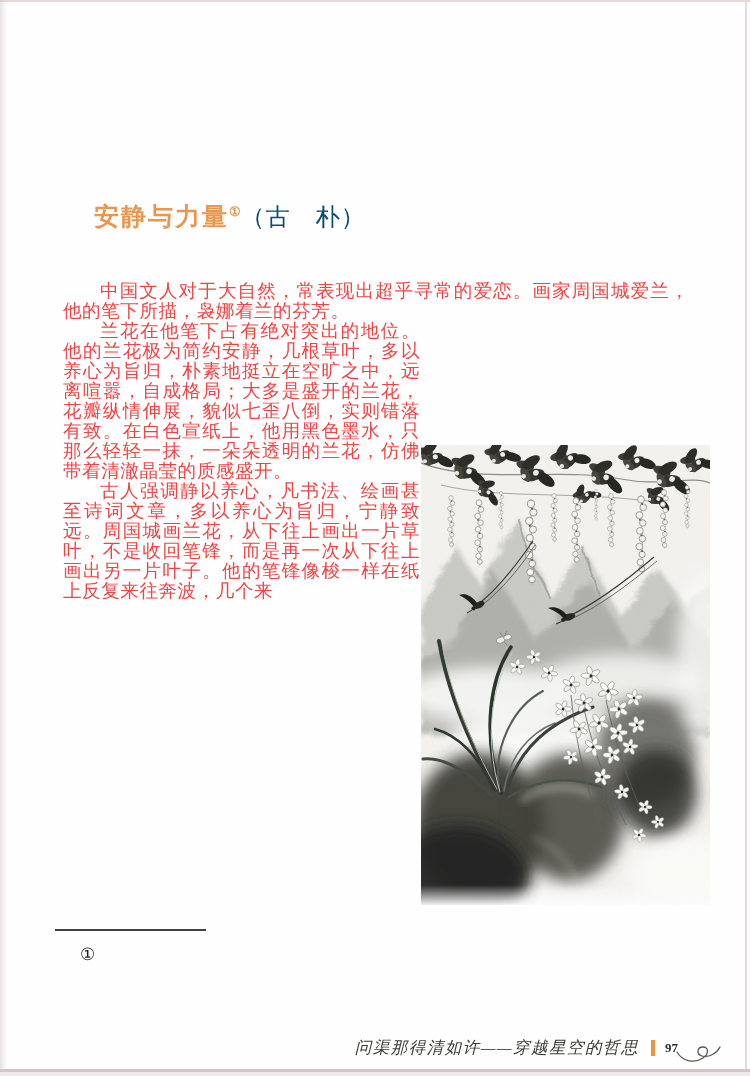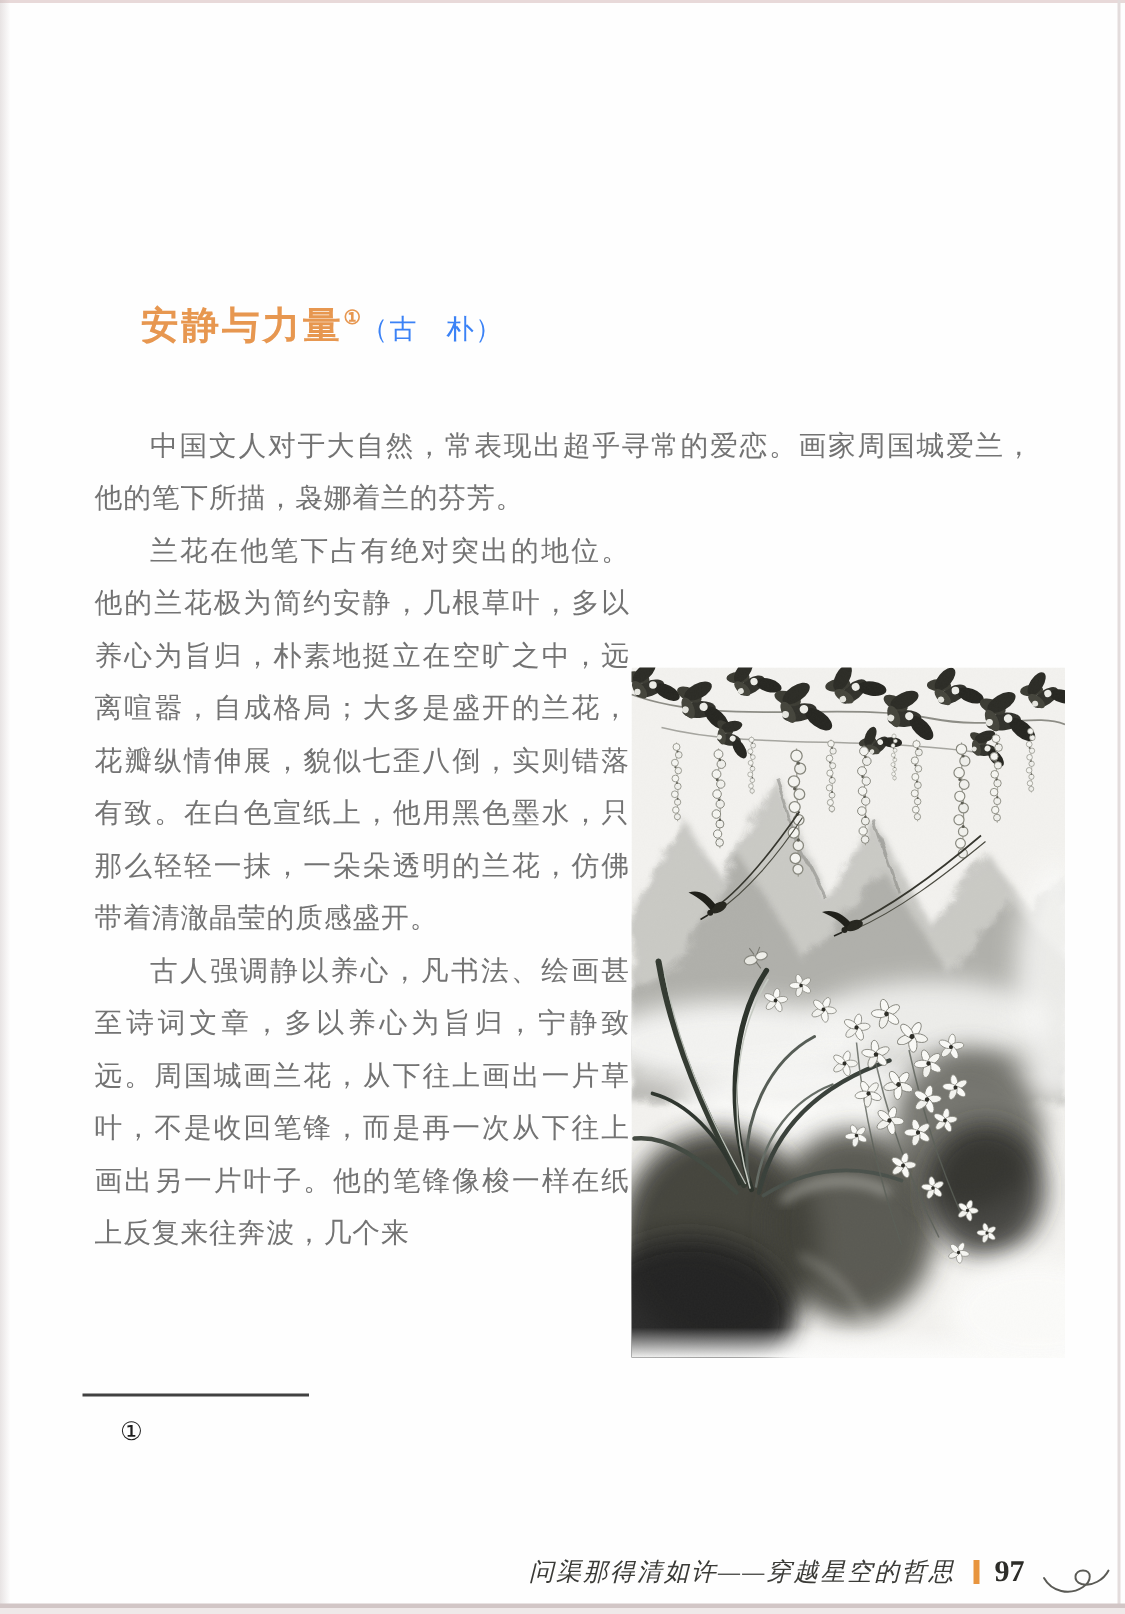--- a/index.html
+++ b/index.html
@@ -13,45 +13,45 @@
   .edge-bottom{position:absolute;left:0;top:1069px;width:750px;height:3px;background:#d2c6c6;}
   .edge-bottom2{position:absolute;left:0;top:1072px;width:750px;height:4px;background:#efe9e9;}
   .edge-left{position:absolute;left:0;top:0;width:7px;height:1076px;
     background:linear-gradient(90deg,rgba(190,178,178,.35),rgba(255,255,255,0));}
   .edge-right{position:absolute;left:745px;top:0;width:2px;height:1076px;background:#e3dcdc;}
 
   
   .title{position:absolute;left:94px;top:200px;margin:0;
     font-size:25px;font-weight:bold;color:#e79750;letter-spacing:2px;white-space:nowrap;}
   .title sup{font-size:13px;font-weight:bold;vertical-align:9px;letter-spacing:0;}
-  .title .author{font-weight:normal;color:#3b82f6;letter-spacing:1px;font-size:18px;}
+  .title .author{font-weight:normal;color:#0c4a6e;letter-spacing:1px;font-size:24px;}
 
   
   .content{position:absolute;left:63px;top:281px;width:626px;}
   .content p{
     margin:0;text-indent:2em;text-align:justify;
-    font-size:18.5px;line-height:35px;letter-spacing:0.6px;color:#737373;
+    font-size:18.5px;line-height:20px;letter-spacing:0.6px;color:#ef4444;
   }
   .text-narrow p{width:357px;}
 
   
   .painting{position:absolute;left:421px;top:445px;width:289px;height:460px;}
   .painting svg{display:block;width:100%;height:100%;}
 
   
   .footnote-rule{position:absolute;left:55px;top:929px;width:151px;height:2px;background:#414141;}
   .footnote{position:absolute;left:80px;top:944px;display:flex;align-items:flex-start;
     font-size:17px;color:#1d1d1d;letter-spacing:1px;}
   .footnote .fn-marker{margin-right:28px;}
 
   
-  .footer{position:absolute;right:9px;top:1031px;display:flex;align-items:center;}
+  .footer{position:absolute;right:28px;top:1031px;display:flex;align-items:center;}
   .footer .book-title{font-style:italic;font-size:16.5px;color:#3a3a36;letter-spacing:1.5px;}
   .footer .bar{width:4px;height:16px;background:#e8953f;margin:0 10px 0 12px;}
-  .footer .pagenum{font-size:20px;font-weight:bold;color:#2d2d29;font-style:normal;margin-right:16px;}
+  .footer .pagenum{font-size:13px;font-weight:bold;color:#2d2d29;font-style:normal;margin-right:2px;}
   .footer .flourish{margin:12px 0 0 -4px;}
 </style>
 </head>
 <body>
 
 <div class="page">
 
   <div class="edge-top"></div>
   <div class="edge-left"></div>
   <div class="edge-right"></div>

